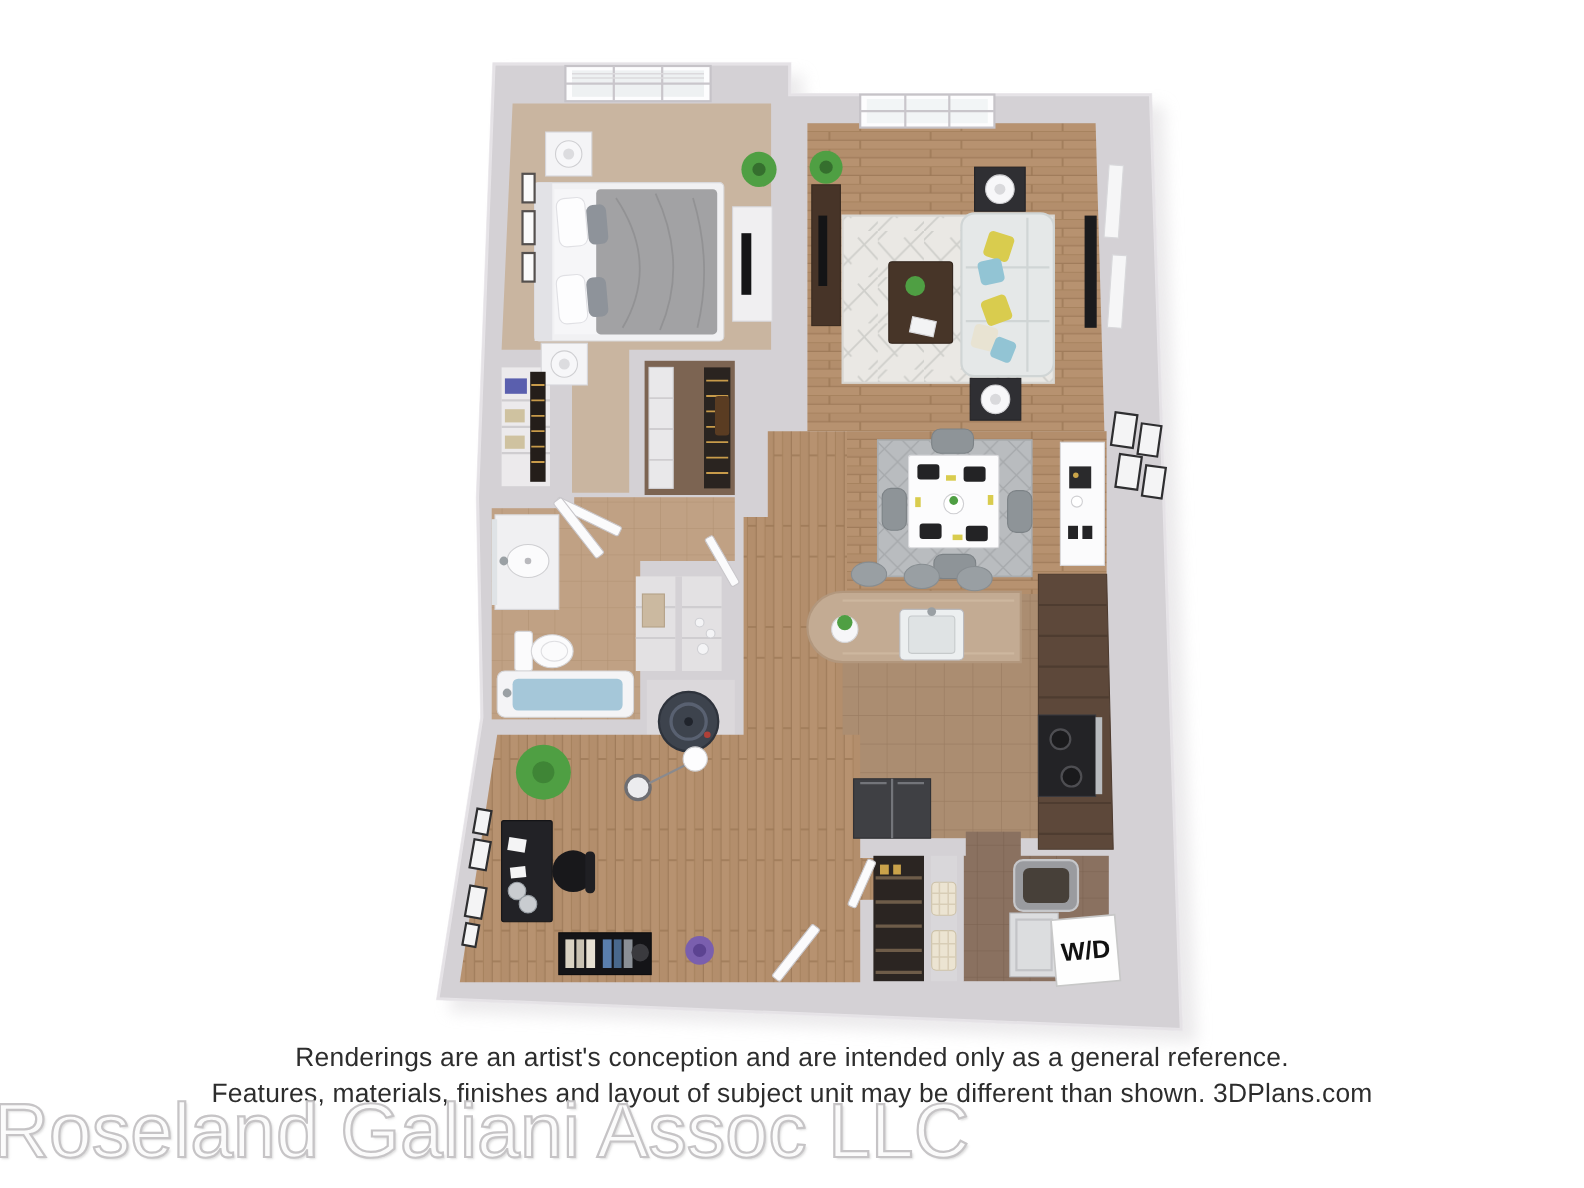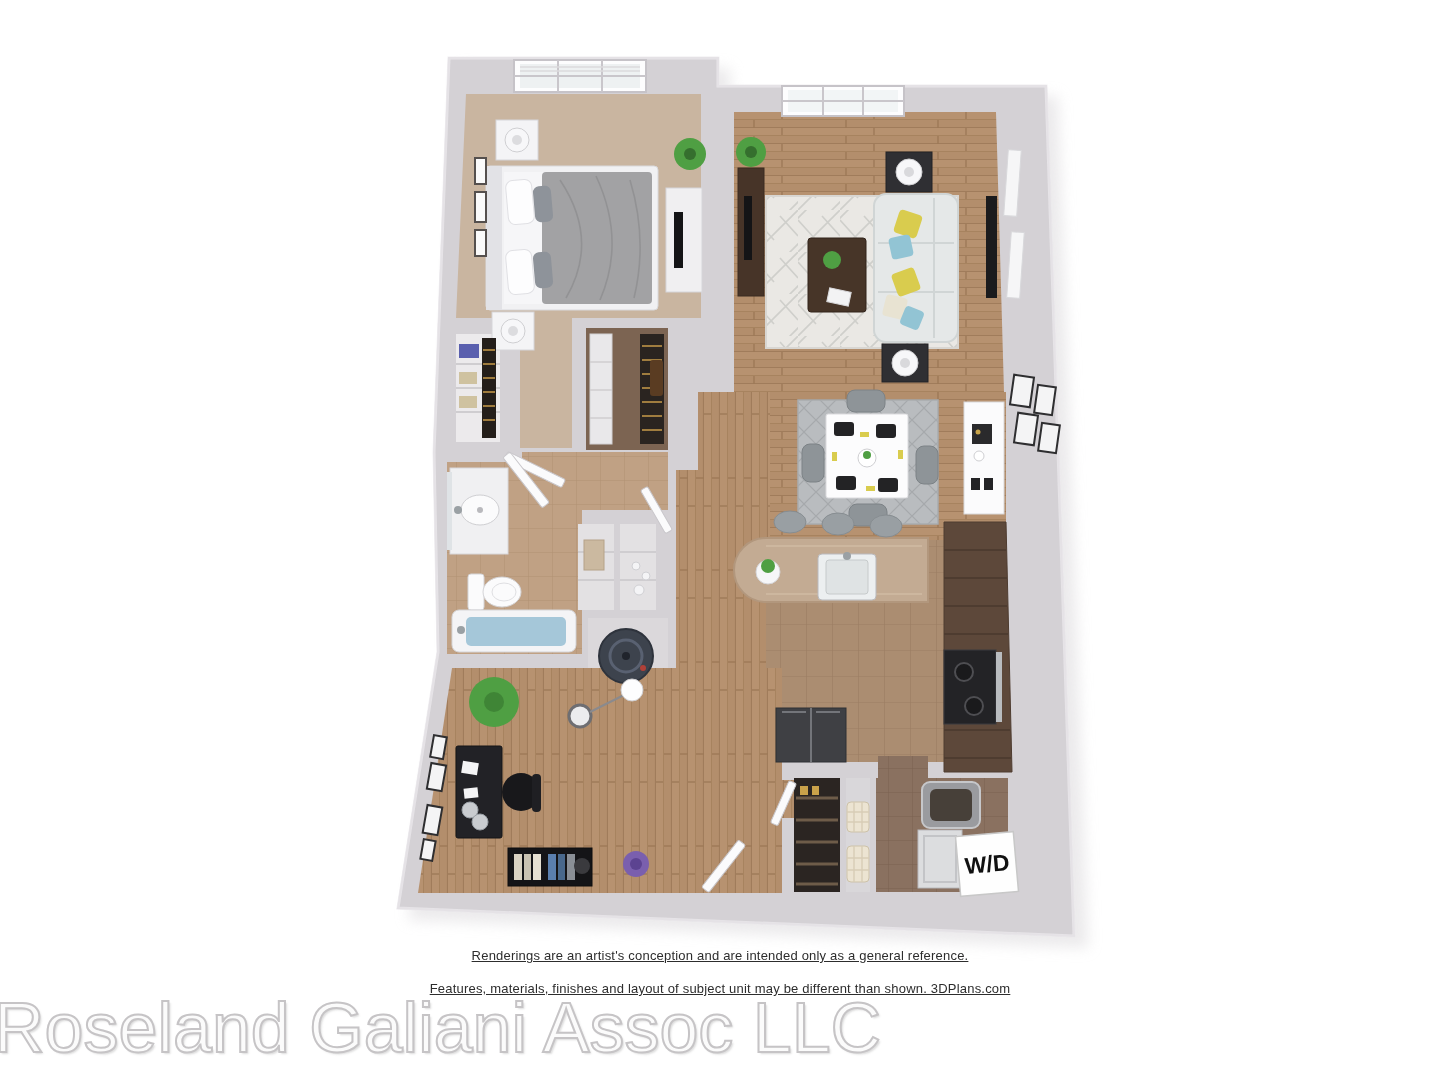--- a/index.html
+++ b/index.html
@@ -1,20 +1,20 @@
 <!DOCTYPE html>
 <html><head>
 <meta charset="utf-8">
 <style>
   html,body{margin:0;padding:0;background:#ffffff;}
   .canvas{position:relative;width:1440px;height:1080px;background:#ffffff;overflow:hidden;
           font-family:"Liberation Sans", sans-serif;}
   .plan-svg{position:absolute;left:0;top:0;}
   .disc{position:absolute;left:0;right:0;text-align:center;color:#2d2d2d;
-        font-size:13px;letter-spacing:.2px;text-decoration:underline;}
+        font-size:24px;letter-spacing:.2px;}
   .disc1{top:948px;}
   .disc2{top:981px;}
   .watermark{position:absolute;left:-6px;top:988px;font-size:70px;white-space:nowrap;
              color:#fbfbfb;-webkit-text-stroke:2px #c6c4c6;
              text-shadow:2px 2px 2px rgba(120,120,120,.25);}
   text.wd{font-family:"Liberation Sans",sans-serif;font-weight:bold;font-size:23px;fill:#111;}
 </style>
 </head>
 <body>
 

